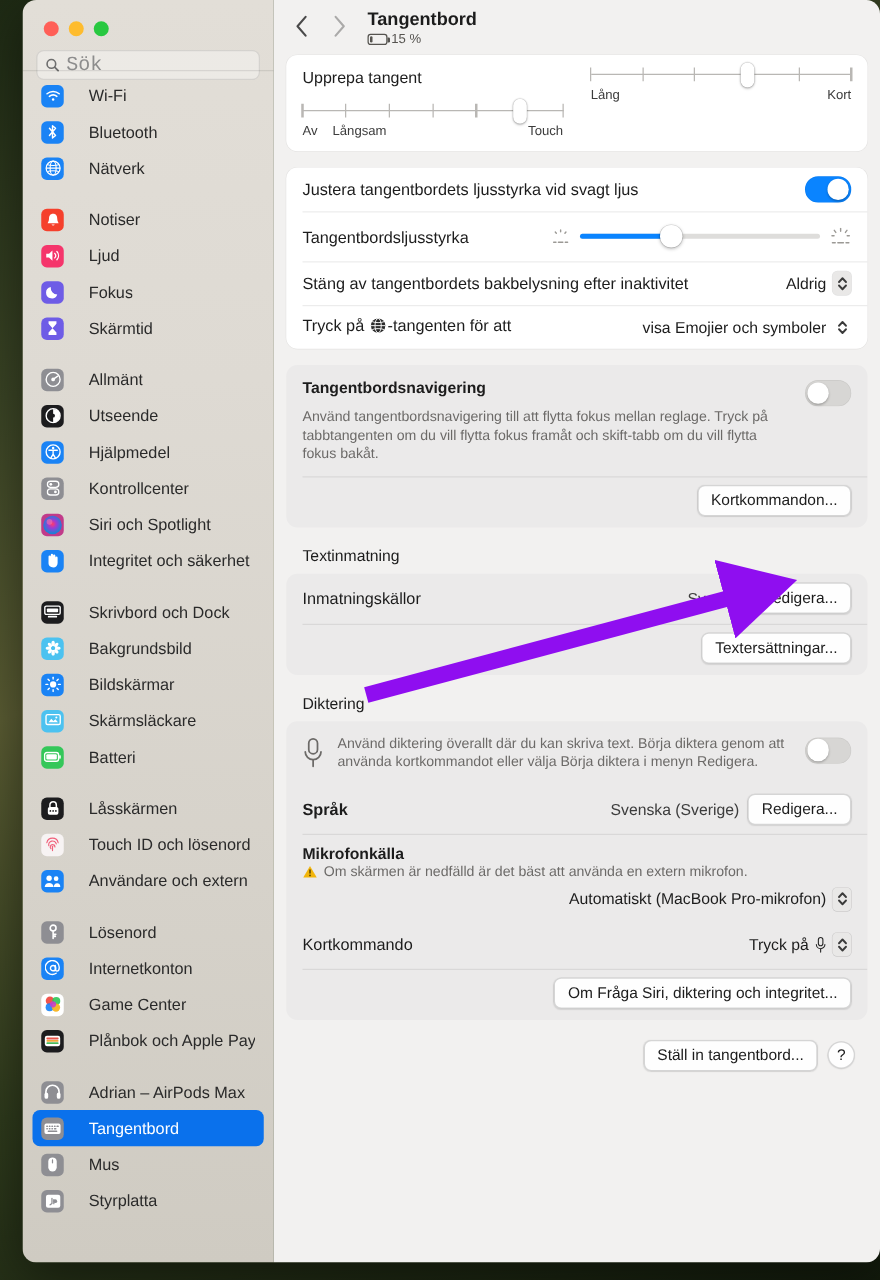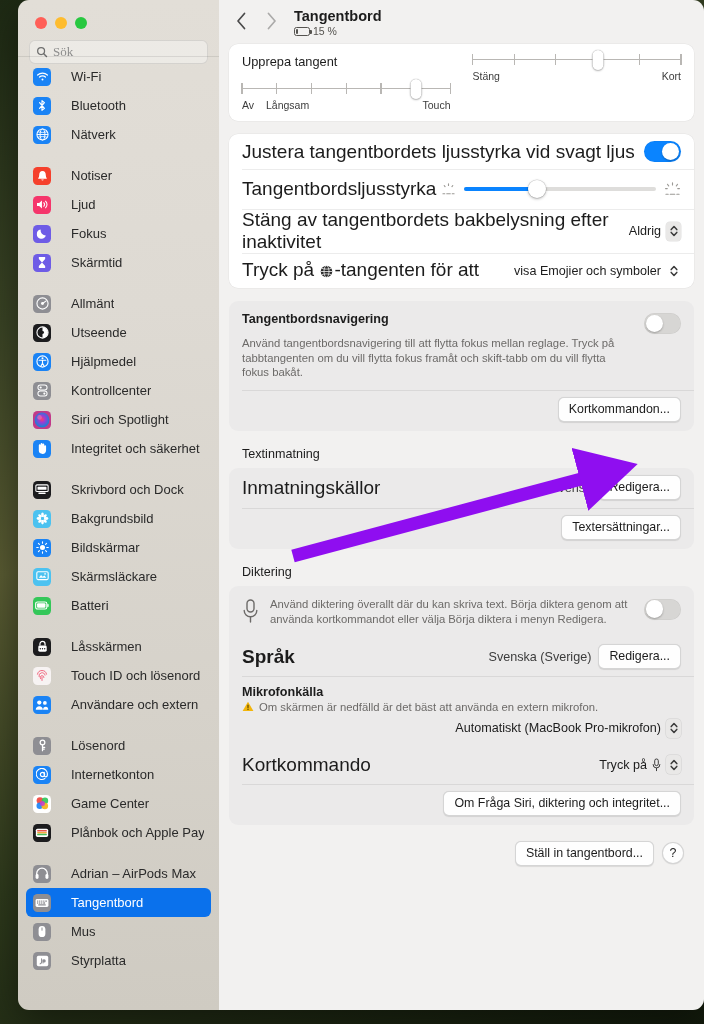--- a/index.html
+++ b/index.html
@@ -45,22 +45,22 @@
   .searchbox {
     height: 24px; border-radius: 6px;
     background: rgba(255,255,255,.38);
     border: 0.5px solid rgba(0,0,0,.10);
     display: flex; align-items: center;
     padding: 0 6px; gap: 5px;
   }
   .searchbox svg { flex: 0 0 12px; }
   .search-input {
     border: 0; outline: 0; background: transparent;
-    font-family: Liberation Serif, serif;
-    font-size: 13px; color: #3b3b3b; width: 100%;
+    font-family: Liberation Mono, monospace;
+    font-size: 16px; color: #3b3b3b; width: 100%;
   }
   .search-input::placeholder { color: #8d8d8d; }
 
   .sidebar-scroll {
     position: absolute;
     top: 56px; left: 0; right: 0; bottom: 0;
     overflow: hidden;
     padding: 0 8px;
   }
   .sep-line {
@@ -139,21 +139,21 @@
   .row {
     display: flex; align-items: center;
     padding: 0 13px;
     min-height: 35px;
     position: relative;
   }
   .row + .row::before {
     content: ""; position: absolute; left: 13px; right: 0; top: 0;
     height: 1px; background: rgba(0,0,0,.075);
   }
-  .row-label { font-size: 19px; color: #1c1c1c; }
+  .row-label { font-size: 13px; color: #1c1c1c; }
   .row-right {
     margin-left: auto;
     display: flex; align-items: center; gap: 7px;
     font-size: 12.6px; color: #1c1c1c;
   }
   .muted { color: #3c3c3c; }
 
   
   .sliders {
     display: flex; padding: 10px 13px 8px 13px;
@@ -723,21 +723,21 @@
                 <div class="line"></div>
               <div class="tk" style="left: calc(0% - 0.6px);"></div>
                   <div class="tk" style="left: calc(20% - 0.6px);"></div>
                   <div class="tk" style="left: calc(40% - 0.6px);"></div>
                   <div class="tk" style="left: calc(60% - 0.6px);"></div>
                   <div class="tk" style="left: calc(80% - 0.6px);"></div>
                   <div class="tk" style="left: calc(100% - 0.6px);"></div>
                   <div class="knob" style="left: 60%;"></div>
                 </div>
               <div class="ticklabels">
-                <span style="left:0">Stäng</span>
+                <span style="left:0">Lång</span>
                 <span style="right:0">Kort</span>
               </div>
             </div>
           </div>
         </div>
 
         <div class="card">
           <div class="row">
             <div class="row-label">Justera tangentbordets ljusstyrka vid svagt ljus</div>
             <div class="row-right">

